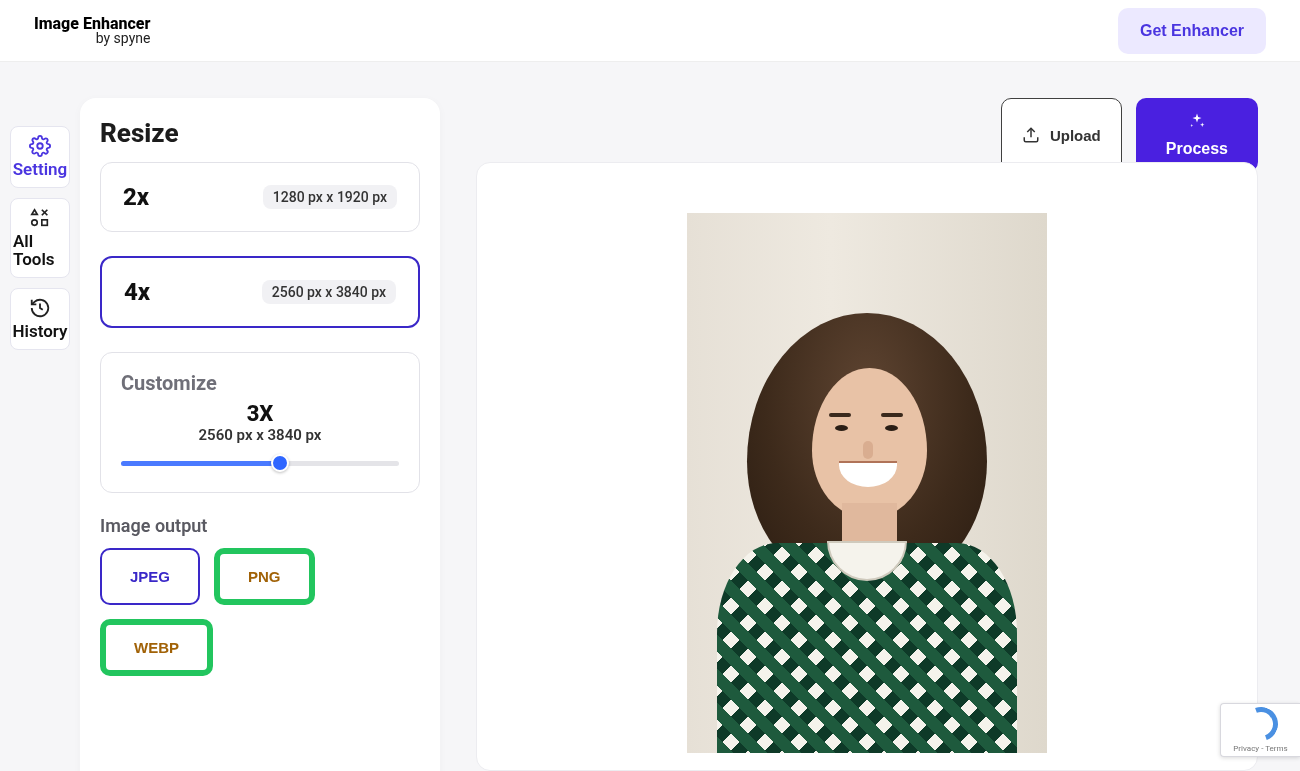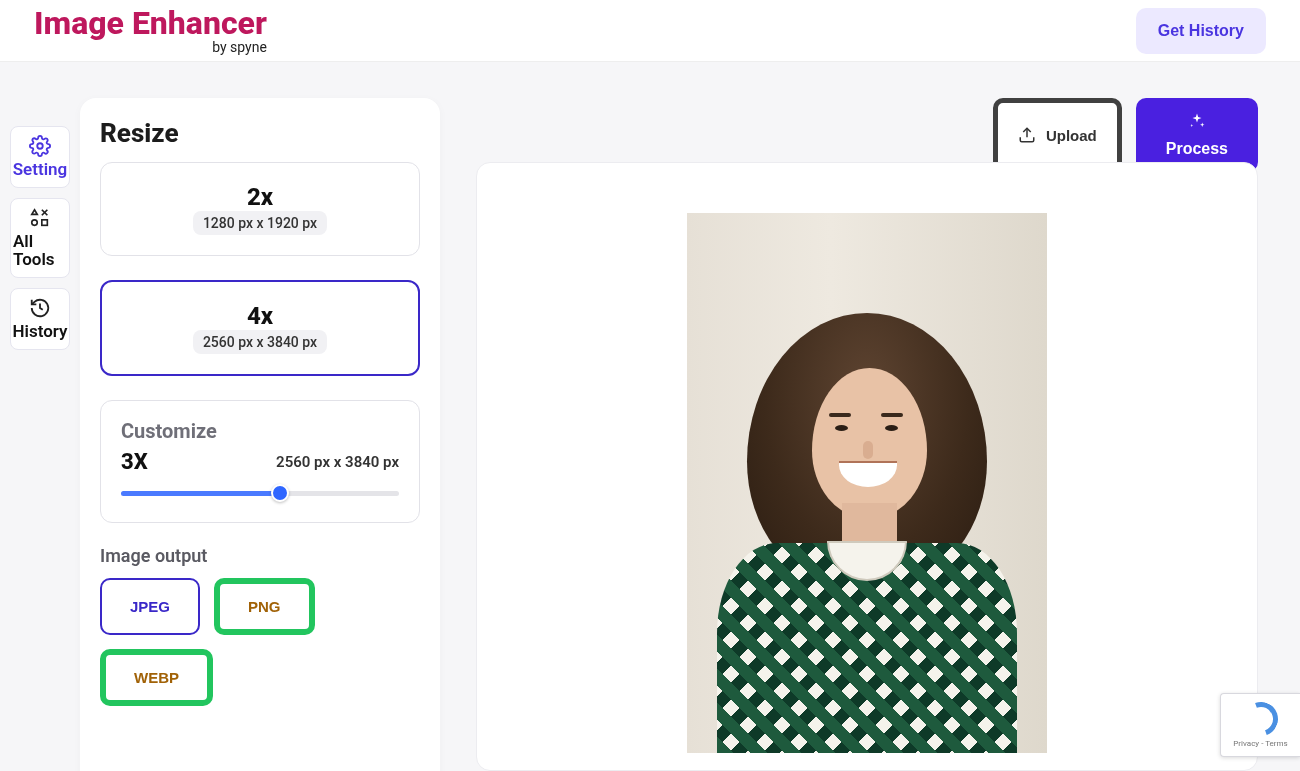--- a/index.html
+++ b/index.html
@@ -16,21 +16,21 @@
   .header {
     display: flex;
     align-items: center;
     justify-content: space-between;
     padding: 8px 34px;
     background: #fff;
     border-bottom: 1px solid #eee;
     height: 62px;
   }
   .logo { display: flex; flex-direction: column; }
-  .logo-title { font-size: 32px; font-weight: 800; color: #be185d; line-height: 1.1; }
+  .logo-title { font-size: 16px; font-weight: 800; color: #000000; line-height: 1.1; }
   .logo-sub { font-size: 14px; font-weight: 400; color: #222; align-self: flex-end; margin-top: -2px; }
   .get-started {
     background: #ece9ff;
     color: #4a35e0;
     font-weight: 700;
     font-size: 16px;
     border: none;
     border-radius: 10px;
     padding: 14px 22px;
     cursor: pointer;
@@ -85,41 +85,40 @@
 
   .resize-option {
     border: 1px solid #e2e2e8;
     border-radius: 12px;
     padding: 20px 22px;
     margin-bottom: 24px;
     display: flex;
     justify-content: space-between;
     align-items: center;
     cursor: pointer;
-    flex-direction: column;
   }
   .resize-option.selected { border: 2px solid #3a28c8; }
   .resize-mult { font-size: 24px; font-weight: 800; color: #111; }
   .resize-dims {
     background: #f1f1f4;
     border-radius: 8px;
     padding: 4px 10px;
     font-size: 14px;
     color: #333;
     font-weight: 500;
   }
 
   .customize-card {
     border: 1px solid #e2e2e8;
     border-radius: 12px;
     padding: 18px 20px 22px 20px;
     margin-bottom: 22px;
   }
   .customize-title { font-size: 20px; font-weight: 700; color: #6f6f78; margin-bottom: 6px; }
-  .customize-row { display: flex; justify-content: space-between; align-items: center; margin-bottom: 12px; }
+  .customize-row { display: flex; justify-content: space-between; align-items: center; margin-bottom: 12px; flex-direction: column; }
   .customize-mult { font-size: 22px; font-weight: 800; color: #111; }
   .customize-dims { font-size: 15px; font-weight: 600; color: #333; }
   .slider-wrap { position: relative; height: 14px; }
   .slider-track { position: absolute; top: 5px; left: 0; right: 0; height: 5px; background: #e4e4e8; border-radius: 4px; }
   .slider-fill { position: absolute; top: 5px; left: 0; width: 56%; height: 5px; background: #4a7aff; border-radius: 4px; }
   .slider-thumb { position: absolute; top: -2px; left: 54%; width: 18px; height: 18px; background: #2f66ff; border-radius: 50%; border: 2px solid #fff; box-shadow: 0 1px 3px rgba(0,0,0,0.25); cursor: pointer; }
 
   .output-title { font-size: 18px; font-weight: 600; color: #5a5a62; margin-bottom: 12px; }
   .output-row { display: flex; gap: 14px; flex-wrap: wrap; }
   .output-btn {
@@ -139,21 +138,21 @@
   
   .top-actions {
     position: absolute;
     right: 42px;
     top: 36px;
     display: flex;
     gap: 14px;
   }
   .upload-btn {
     background: #fff;
-    border: 5px solid #404040;
+    border: 1px solid #404040;
     border-radius: 10px;
     padding: 14px 20px;
     display: flex;
     align-items: center;
     gap: 10px;
     font-size: 15px;
     font-weight: 700;
     color: #333;
     cursor: pointer;
   }
@@ -226,21 +225,21 @@
     border-top: 2px solid #b07358;
   }
   .nose { position:absolute; top:228px; left:176px; width:10px; height:18px; background:#d9ad90; border-radius:6px; }
 
   
   .recaptcha {
     position: absolute;
     right: 0;
     bottom: 14px;
     width: 80px;
-    height: 64px;
+    height: 54px;
     background: #fff;
     border: 1px solid #d8d8de;
     border-right: none;
     border-radius: 4px 0 0 4px;
     box-shadow: 0 1px 4px rgba(0,0,0,0.15);
     display: flex;
     flex-direction: column;
     align-items: center;
     justify-content: center;
     gap: 3px;
@@ -259,21 +258,21 @@
   .recap-txt { font-size: 8px; color: #777; }
 </style>
 </head>
 <body>
 
 <div class="header">
   <div class="logo">
     <span class="logo-title">Image Enhancer</span>
     <span class="logo-sub">by spyne</span>
   </div>
-  <button class="get-started">Get History</button>
+  <button class="get-started">Get Enhancer</button>
 </div>
 
 <div class="body-area">
 
   <div class="sidebar">
     <div class="sidebar-item active">
       <svg class="sidebar-icon" viewBox="0 0 24 24" fill="none" stroke="#4a35e0" stroke-width="2">
           <circle cx="12" cy="12" r="3"></circle>
           <path d="M19.4 15a1.7 1.7 0 0 0 .34 1.87l.06.06a2 2 0 1 1-2.83 2.83l-.06-.06a1.7 1.7 0 0 0-1.87-.34 1.7 1.7 0 0 0-1.03 1.56V21a2 2 0 1 1-4 0v-.09a1.7 1.7 0 0 0-1.11-1.56 1.7 1.7 0 0 0-1.87.34l-.06.06a2 2 0 1 1-2.83-2.83l.06-.06a1.7 1.7 0 0 0 .34-1.87 1.7 1.7 0 0 0-1.56-1.03H3a2 2 0 1 1 0-4h.09a1.7 1.7 0 0 0 1.56-1.11 1.7 1.7 0 0 0-.34-1.87l-.06-.06a2 2 0 1 1 2.83-2.83l.06.06a1.7 1.7 0 0 0 1.87.34H9a1.7 1.7 0 0 0 1.03-1.56V3a2 2 0 1 1 4 0v.09a1.7 1.7 0 0 0 1.03 1.56 1.7 1.7 0 0 0 1.87-.34l.06-.06a2 2 0 1 1 2.83 2.83l-.06.06a1.7 1.7 0 0 0-.34 1.87V9a1.7 1.7 0 0 0 1.56 1.03H21a2 2 0 1 1 0 4h-.09a1.7 1.7 0 0 0-1.56 1.03z"></path>
         </svg>

